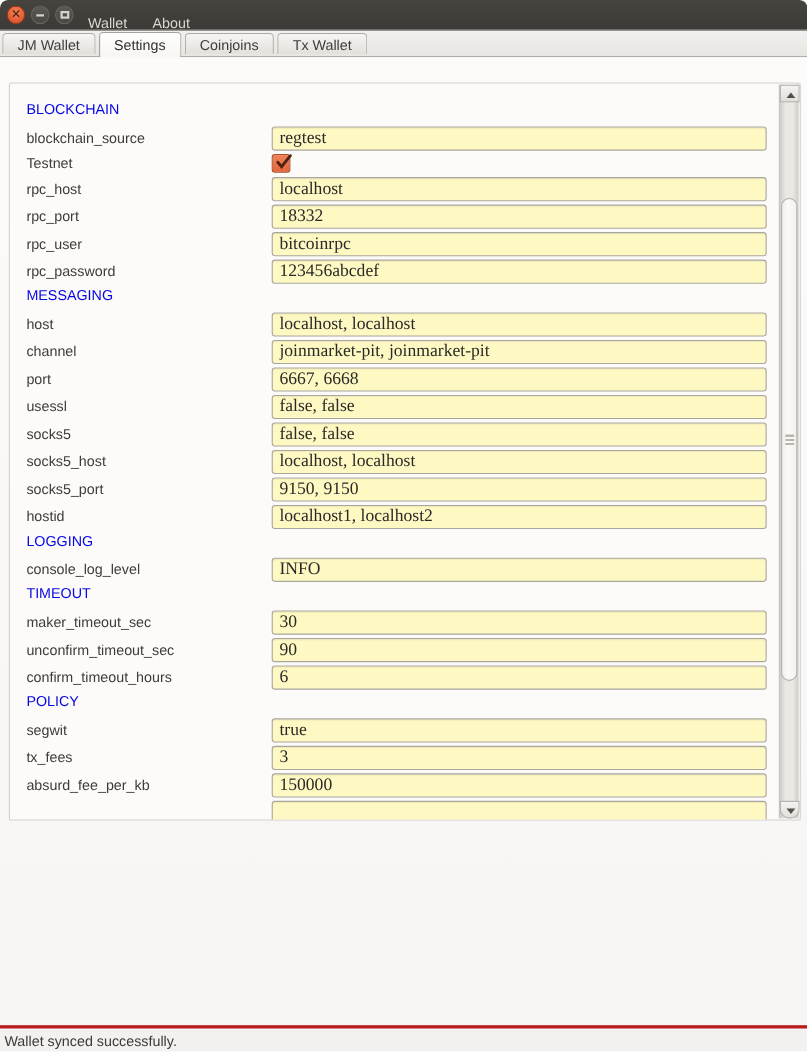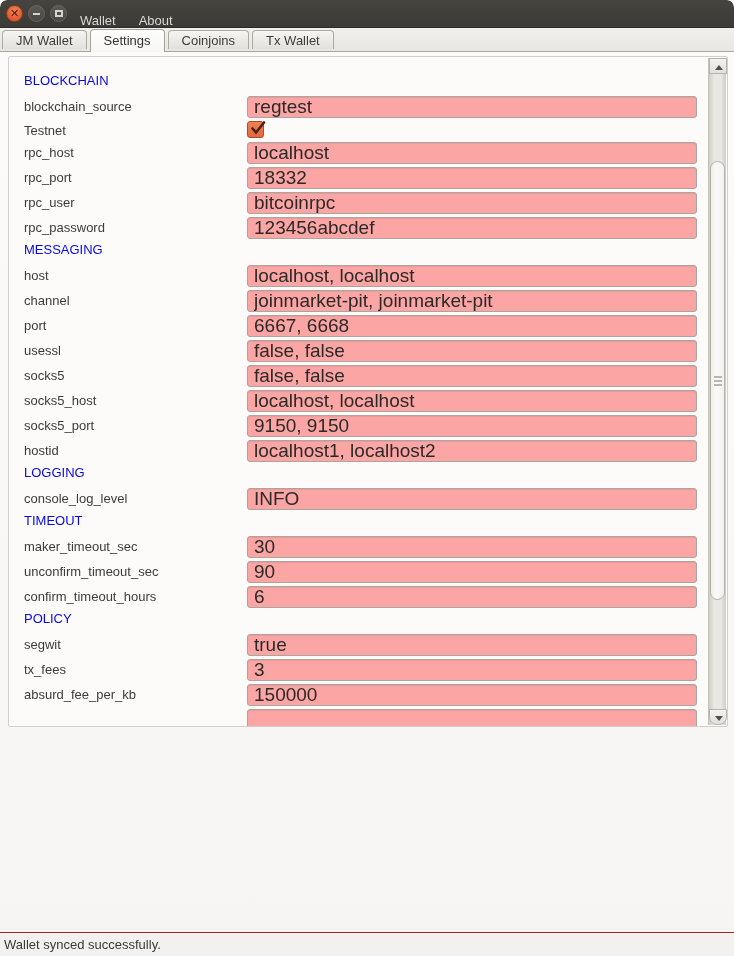--- a/index.html
+++ b/index.html
@@ -19,51 +19,51 @@
   .menu-item { color:#DCD8D1; font-size:13px; padding:0 2px; }
 
   
   .tabbar { position:relative; height:24px; background:linear-gradient(#F1F0EE,#E8E6E2); border-bottom:1px solid #A9A6A0; display:flex; align-items:center; padding-left:2px; }
   .tab { font-size:13px; color:#3E3D3A; padding:0 13px; margin-right:3px; height:19px; line-height:19px;
          background:linear-gradient(#F6F5F3,#E3E0DC); border:1px solid #AEABA5; border-bottom:none; border-radius:4px 4px 0 0; }
   .tab.active { height:23px; line-height:22px; margin-bottom:-1px; background:linear-gradient(#FEFEFD,#F7F6F4); border-color:#A5A29C; z-index:2; color:#333230; }
 
   
   .pane { position:relative; height:880px; background:linear-gradient(#FCFBFA,#F6F5F3); }
-  .scrollframe { position:absolute; left:8px; top:4px; width:720px; height:671px; background:#FCFBFA; border:1px solid #D3D0CB; border-radius:2px; overflow:hidden; }
+  .scrollframe { position:absolute; left:8px; top:23px; width:720px; height:671px; background:#FCFBFA; border:1px solid #D3D0CB; border-radius:2px; overflow:hidden; }
   .content { position:absolute; left:0; top:0; width:700px; padding:16px 0 0 15px; }
 
   .section-header { height:16px; line-height:16px; margin-bottom:7px; font-size:13px; color:#0707E3; }
   .field-row { position:relative; height:22px; margin-bottom:3px; }
   .field-row.cb-row { height:17px; margin-bottom:4px; }
   .field-label { display:inline-block; font-size:13px; color:#3D3C38; line-height:22px; }
   .cb-row .field-label { line-height:17px; }
-  .field-input { position:absolute; left:223px; top:0; width:450px; height:22px; background:#fca5a5; border:1px solid #A9A6A0;
-                 border-radius:3px; font-family:Liberation Sans, sans-serif; font-size:19px; color:#2B2A27;
+  .field-input { position:absolute; left:223px; top:0; width:450px; height:22px; background:#fef9c3; border:1px solid #A9A6A0;
+                 border-radius:3px; font-family:Liberation Serif, serif; font-size:16px; color:#2B2A27;
                  padding:0 6px; box-shadow:inset 0 1px 1px rgba(0,0,0,0.07); outline:none; }
   .checkbox { position:absolute; left:223px; top:0; width:17px; height:17px; border-radius:3px;
               background:linear-gradient(#EF8257,#E6663C); border:1px solid #AC4E27; }
   .checkbox svg { position:absolute; left:1px; top:-3px; overflow:visible; }
 
   
   .scrollbar { position:absolute; top:1px; right:1px; bottom:1px; width:18px;
                background:linear-gradient(90deg,#CFCCC7,#EAE8E4 30%,#EAE8E4 70%,#CFCCC7); border-left:1px solid #C4C1BB; }
   .sb-btn { position:absolute; left:0; width:18px; height:16px; background:linear-gradient(#F4F3F1,#E2DFDB); border:1px solid #B7B4AE; }
   .sb-btn.up { top:0; border-radius:0 0 0 0; }
   .sb-btn.down { bottom:0; border-radius:0 0 8px 8px; }
   .arrow { position:absolute; left:5px; width:0; height:0; border-left:4px solid transparent; border-right:4px solid transparent; }
   .arrow.up { top:6px; border-bottom:5px solid #52504B; }
   .arrow.down { top:6px; border-top:5px solid #52504B; }
   .sb-thumb { position:absolute; left:1px; top:103px; width:15px; height:439px; border-radius:8px;
               background:linear-gradient(90deg,#EFEDEA,#FBFAF9 40%,#F3F1EE); border:1px solid #B4B1AB; }
   .grip { position:absolute; left:3px; top:50%; margin-top:-5px; width:8px; height:10px;
           background:repeating-linear-gradient(#B9B6B0 0 2px, transparent 2px 4px); }
 
   
-  .statusbar { position:relative; height:24px; background:#F2F1EF; border-top:1px solid #b91c1c; box-shadow:inset 0 1px 0 #FBFAF9; }
+  .statusbar { position:relative; height:24px; background:#F2F1EF; border-top:3px solid #b91c1c; box-shadow:inset 0 1px 0 #FBFAF9; }
   .status-text { font-size:13px; color:#3B3A37; line-height:23px; padding-left:4px; display:inline-block; }
 </style>
 </head>
 <body>
 
 <div class="window">
 
   <div class="titlebar">
     <div class="winbtn close">
       <span class="x-glyph">✕</span>

